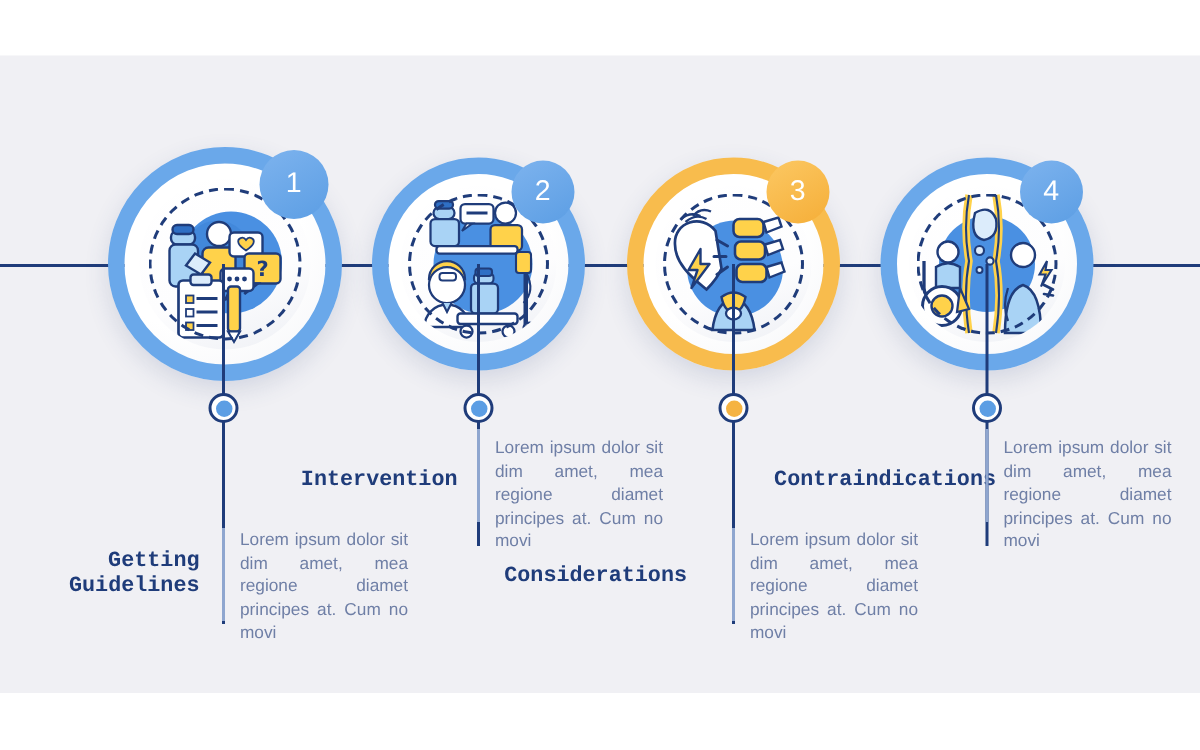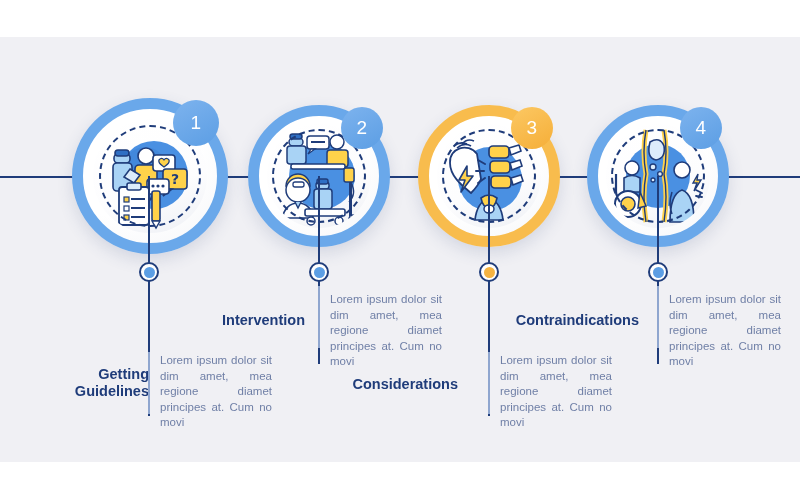--- a/index.html
+++ b/index.html
@@ -59,21 +59,21 @@
   }
   .node i{display:block;width:11px;height:11px;border-radius:50%;}
   .node.blue i{background:#5c9ee4;}
   .node.amber i{background:#f5b342;}
 
   
   .txt{position:absolute;}
   .ttl{
     position:absolute;
     color:#1f3c7a;font-size:14.5px;font-weight:bold;
-    line-height:17px;text-align:right;
+    line-height:17px;text-align:right;font-family:Liberation Mono, monospace;
   }
   .divider{position:absolute;width:2px;background:#8fa6cf;}
   .body{
     position:absolute;
     color:#6f7fa6;font-size:11.5px;line-height:15.5px;
     text-align:justify;
   }
   .body::after{content:"";display:inline-block;width:100%;}
 </style>
 </head>
@@ -274,21 +274,21 @@
   <div class="node amber" style="left:479px;top:262px;">
     <i></i>
   </div>
 
   <div class="stem" style="left:657px;top:176px;height:188px;"></div>
   <div class="node blue" style="left:648px;top:262px;">
     <i></i>
   </div>
 
   <div class="txt">
-    <div class="ttl" style="left:24px;top:366px;width:125px;">
+    <div class="ttl" style="left:8px;top:366px;width:125px;">
       <span>Getting</span><br>
       <span>Guidelines</span>
     </div>
     <div class="divider" style="left:148px;top:352px;height:62px;"></div>
     <div class="body" style="left:160px;top:353px;width:112px;">Lorem ipsum dolor sit dim amet, mea regione diamet principes at. Cum no movi</div>
   </div>
 
   <div class="txt">
     <div class="ttl" style="left:180px;top:312px;width:125px;">
       <span>Intervention</span>
@@ -299,20 +299,20 @@
 
   <div class="txt">
     <div class="ttl" style="left:318px;top:376px;width:140px;">
       <span>Considerations</span>
     </div>
     <div class="divider" style="left:488px;top:352px;height:62px;"></div>
     <div class="body" style="left:500px;top:353px;width:112px;">Lorem ipsum dolor sit dim amet, mea regione diamet principes at. Cum no movi</div>
   </div>
 
   <div class="txt">
-    <div class="ttl" style="left:484px;top:312px;width:155px;">
+    <div class="ttl" style="left:509px;top:312px;width:155px;">
       <span>Contraindications</span>
     </div>
     <div class="divider" style="left:657px;top:286px;height:62px;"></div>
     <div class="body" style="left:669px;top:292px;width:112px;">Lorem ipsum dolor sit dim amet, mea regione diamet principes at. Cum no movi</div>
   </div>
 
 </div>
 
 </body></html>

